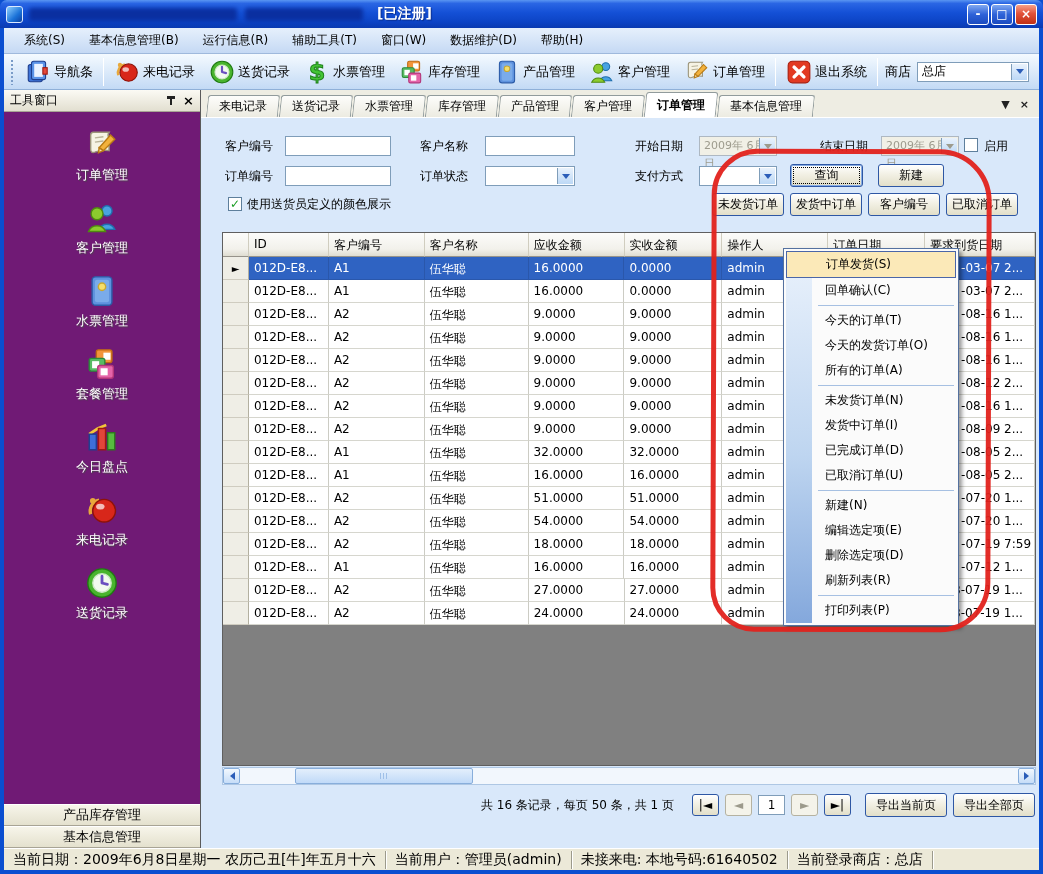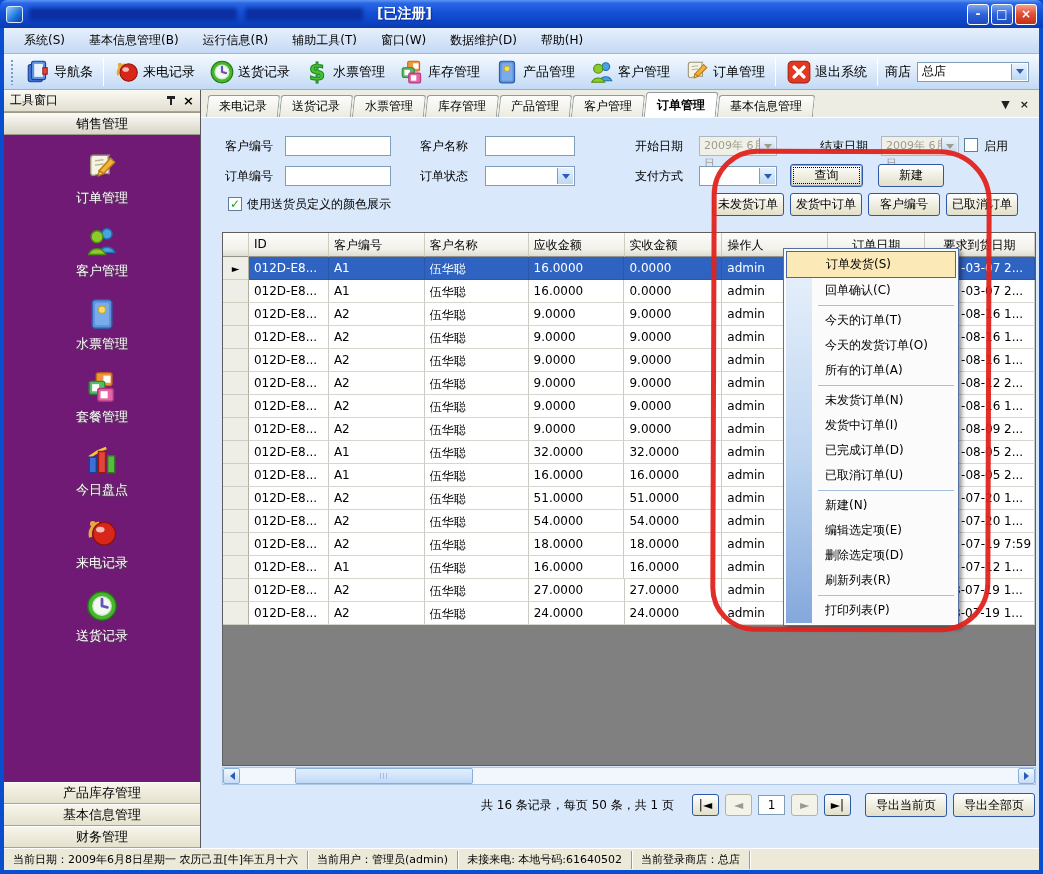--- a/index.html
+++ b/index.html
@@ -82,21 +82,21 @@
   
   .grid{position:absolute;left:21px;top:142px;width:814px;height:534px;background:#808080;border:1px solid #5F5F5F;overflow:hidden;}
   .g-row{display:flex;}
   .g-hc{background:linear-gradient(180deg,#FCFCFA,#F2F1EB 70%,#DFDDD1);border-right:1px solid #D0CDBF;border-bottom:1px solid #96938A;
     font-size:12px;padding:4px 5px;height:24px;white-space:nowrap;overflow:hidden;}
   .g-c{background:#fff;border-right:1px solid #CCCCC4;border-bottom:1px solid #D6D6CE;font-size:12px;padding:4px 5px;height:23px;
     white-space:nowrap;overflow:hidden;}
   .g-rh{background:#EFEEE6;border-right:1px solid #B3B0A0;border-bottom:1px solid #CFCCC0;height:23px;
     display:flex;align-items:center;justify-content:center;font-size:10px;}
   .g-row.sel .g-c{background:#2F63C2;color:#fff;border-right-color:#2a57ab;border-bottom-color:#2a57ab;}
-  .c-center{text-align:center;}
+  .c-center{text-align:left;}
   .occ{padding-left:36px;}
 
   
   .hscroll{position:absolute;left:21px;top:677px;width:814px;height:18px;background:#F2F7FD;border:1px solid #AEC7E4;
     display:flex;align-items:stretch;}
   .sc-btn{width:17px;background:linear-gradient(180deg,#F2F8FE,#C6DDF8);border:1px solid #87AEDC;border-radius:2px;
     display:flex;align-items:center;justify-content:center;}
   .sc-tri{width:0;height:0;border:4px solid transparent;}
   .sc-tri.l{border-right:5px solid #2B5DB8;margin-left:-3px;}
   .sc-tri.r{border-left:5px solid #2B5DB8;margin-right:-3px;}
@@ -110,21 +110,21 @@
   .pager{position:absolute;left:0;right:4px;top:700px;height:30px;display:flex;align-items:center;justify-content:flex-end;gap:6px;
     font-size:12px;}
   .pg-sum{margin-right:12px;}
   .pbtn{position:static;width:27px;height:22px;}
   .pbtn.dis{border-color:#B5B2A1;color:#9C9A8C;background:#F4F3EA;}
   .pg-box{width:27px;height:20px;background:#fff;border:1px solid #7F9DB9;text-align:center;line-height:19px;}
   .ebtn{position:static;height:24px;padding:0 10px;}
 
   
   .statusbar{position:absolute;left:4px;top:848px;width:1035px;height:22px;background:#ECE9D8;border-top:1px solid #fff;
-    display:flex;align-items:center;font-size:11px;}
+    display:flex;align-items:center;font-size:14px;}
   .st-seg{padding:0 9px;height:18px;display:flex;align-items:center;border-right:1px solid #9C9A8C;box-shadow:1px 0 0 #fff;white-space:nowrap;}
 
   
   .ctx{position:absolute;left:783px;top:248px;width:176px;background:#FBFBFB;border:1px solid #54719F;
     box-shadow:3px 3px 4px rgba(0,0,0,.4);padding:2px;z-index:50;}
   .ctx-strip{position:absolute;left:2px;top:2px;bottom:2px;width:26px;background:linear-gradient(180deg,#EAF2FC 0%,#BED5F0 55%,#84A8DC 100%);}
   .ctx-item{position:relative;margin-left:26px;padding:4px 6px 4px 13px;font-size:12px;white-space:nowrap;cursor:pointer;}
   .ctx-item.hl{margin-left:0;padding-left:39px;background:#FBE9B8;border:1px solid #4A66A8;}
   .ctx-sep{margin:2px 2px 2px 32px;border-top:1px solid #A6C0E2;}
 
@@ -252,21 +252,20 @@
   </div>
 
 <div class="sidebar">
   <div class="sb-title">
     <span>工具窗口</span>
     <span class="sp">
       <span class="pin-ico"></span>
       <span class="sb-x">×</span>
     </span>
   </div>
-  <div class="sb-group">销售管理</div>
   <div class="sb-items" id="sb-items">
       <div class="sb-item">
         <svg class="icn" width="34" height="34" viewBox="0 0 24 24">
           <path d="M4 5 Q4 3 6 3 L17 3 Q15.5 5 17 7 L17 16 Q12 15 7 17 Q4 18 4 15 Z" fill="#F6F3E4" stroke="#9A9378"></path>
           <path d="M7 7 L13 6.2 M7 10 L13 9.2" stroke="#B8B298" stroke-width="1"></path>
           <path d="M10 14 L18 5 L21 8 L13 16 Z" fill="#F3B23C" stroke="#B97B14"></path>
           <path d="M10 14 L13 16 L9.5 17.5 Z" fill="#F8DFA8" stroke="#B97B14"></path>
         </svg>
         <span>订单管理</span>
       </div>
@@ -321,21 +320,20 @@
           <circle cx="12" cy="12" r="10" fill="#49B42E" stroke="#1F7A12"></circle>
           <circle cx="12" cy="12" r="6.5" fill="#F2FAEF" stroke="#CDE8C5"></circle>
           <path d="M12 12 L12 7.2 M12 12 L15.8 13" stroke="#6A4FC0" stroke-width="2" fill="none" stroke-linecap="round"></path>
         </svg>
         <span>送货记录</span>
       </div>
     </div>
   <div class="sb-bottom" id="sb-bottom">
       <div class="sb-bar">产品库存管理</div>
       <div class="sb-bar">基本信息管理</div>
-      <div class="sb-bar">财务管理</div>
     </div>
 </div>
 
 <div class="content">
   <div class="tabstrip" id="tabstrip">
       <div class="tab">
         <span>来电记录</span>
       </div>
       <div class="tab">
         <span>送货记录</span>

